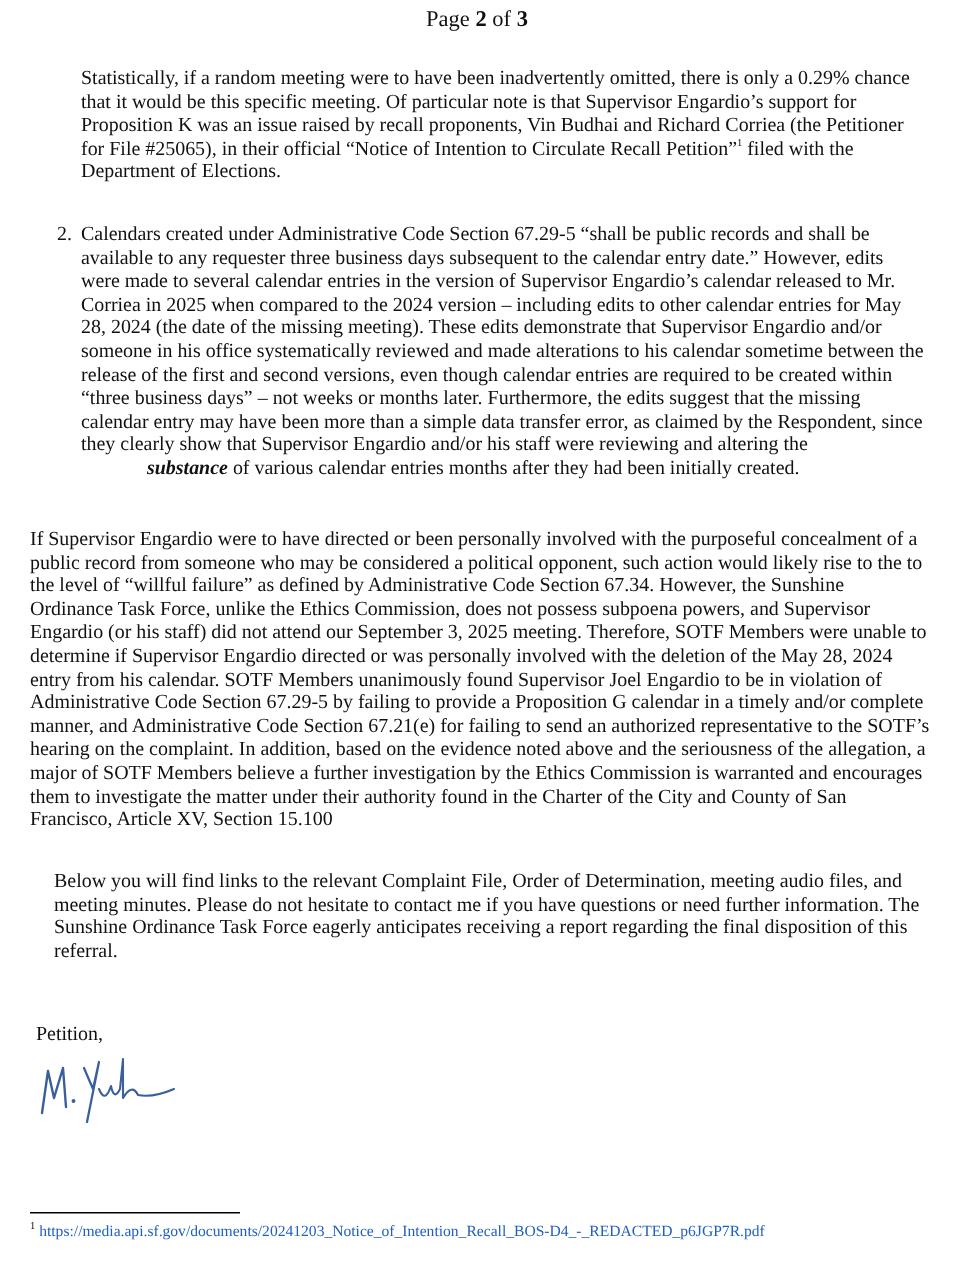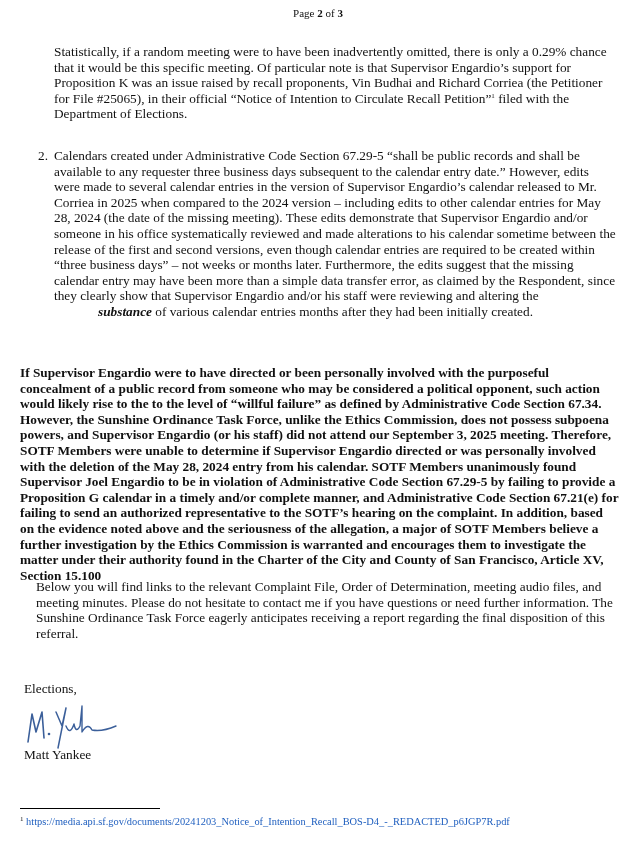--- a/index.html
+++ b/index.html
@@ -16,21 +16,21 @@
       color: #111111;
       font-size: 13.3px;
       line-height: 15.6px;
     }
     .page-header {
       position: absolute;
       top: 7px;
       left: 0;
       width: 636px;
       text-align: center;
-      font-size: 11px;
+      font-size: 15px;
       line-height: 13px;
     }
     .page-header b { font-weight: bold; }
     .para {
       position: absolute;
       margin: 0;
     }
     .p-stat {
       top: 44px;
       left: 54px;
@@ -47,24 +47,23 @@
       left: 0;
       top: 0;
     }
     .list-text {
       position: absolute;
       left: 16px;
       top: 0;
       width: 562px;
     }
     .p-concl {
-      top: 365px;
+      top: 351px;
       left: 20px;
       width: 600px;
-      font-weight: bold;
     }
     .p-below {
       top: 579px;
       left: 36px;
       width: 600px;
     }
     .closing {
       top: 681px;
       left: 24px;
     }
@@ -122,31 +121,30 @@
 
 <div class="list-item">
   <span class="list-num">2.</span>
   <p class="list-text" style="margin:0"><span>Calendars created under Administrative Code Section 67.29-5 “shall be public records and shall be available to any requester three business days subsequent to the calendar entry date.” However, edits were made to several calendar entries in the version of Supervisor Engardio’s calendar released to Mr. Corriea in 2025 when compared to the 2024 version – including edits to other calendar entries for May 28, 2024 (the date of the missing meeting).  These edits demonstrate that Supervisor Engardio and/or someone in his office systematically reviewed and made alterations to his calendar sometime between the release of the first and second versions, even though calendar entries are required to be created within “three business days” – not weeks or months later.  Furthermore, the edits suggest that the missing calendar entry may have been more than a simple data transfer error, as claimed by the Respondent, since they clearly show that Supervisor Engardio and/or his staff were reviewing and altering the </span><span class="bold-italic">substance</span><span> of various calendar entries months after they had been initially created.</span></p>
 </div>
 
 <p class="para p-concl">If Supervisor Engardio were to have directed or been personally involved with the purposeful concealment of a public record from someone who may be considered a political opponent, such action would likely rise to the to the level of “willful failure” as defined by Administrative Code Section 67.34.  However, the Sunshine Ordinance Task Force, unlike the Ethics Commission, does not possess subpoena powers, and Supervisor Engardio (or his staff) did not attend our September 3, 2025 meeting.  Therefore, SOTF Members were unable to determine if Supervisor Engardio directed or was personally involved with the deletion of the May 28, 2024 entry from his calendar.  SOTF Members unanimously found Supervisor Joel Engardio to be in violation of Administrative Code Section 67.29-5 by failing to provide a Proposition G calendar in a timely and/or complete manner, and Administrative Code Section 67.21(e) for failing to send an authorized representative to the SOTF’s hearing on the complaint.  In addition, based on the evidence noted above and the seriousness of the allegation, a major of SOTF Members believe a further investigation by the Ethics Commission is warranted and encourages them to investigate the matter under their authority found in the Charter of the City and County of San Francisco, Article XV, Section 15.100</p>
 
 <p class="para p-below">Below you will find links to the relevant Complaint File, Order of Determination, meeting audio files, and meeting minutes.  Please do not hesitate to contact me if you have questions or need further information.  The Sunshine Ordinance Task Force eagerly anticipates receiving a report regarding the final disposition of this referral.</p>
 
-<p class="para closing">Elections,</p>
+<p class="para closing">Petition,</p>
 
 <svg class="signature" viewBox="0 0 100 48">
   <path d="M6 40 L10 12 L14 30 L20 10 L22 36" fill="none" stroke="#3b5f9a" stroke-width="1.6" stroke-linecap="round" stroke-linejoin="round"></path>
   <circle cx="27" cy="32" r="1.3" fill="#3b5f9a"></circle>
   <path d="M34 10 L40 24 L44 6 L36 46" fill="none" stroke="#3b5f9a" stroke-width="1.5" stroke-linecap="round" stroke-linejoin="round"></path>
   <path d="M44 24 Q48 34 52 22 Q54 32 58 24 L60 4 L60 30 Q66 20 70 28 Q80 30 94 24" fill="none" stroke="#3b5f9a" stroke-width="1.4" stroke-linecap="round" stroke-linejoin="round"></path>
 </svg>
 
 <div class="signer">
-  <div>Matt Yankee</div>
 </div>
 
 <div class="footnote-rule"></div>
 
 <div class="footnote">
   <sup>1</sup>
   <a>https://media.api.sf.gov/documents/20241203_Notice_of_Intention_Recall_BOS-D4_-_REDACTED_p6JGP7R.pdf</a>
 </div>
 
 </body></html>

